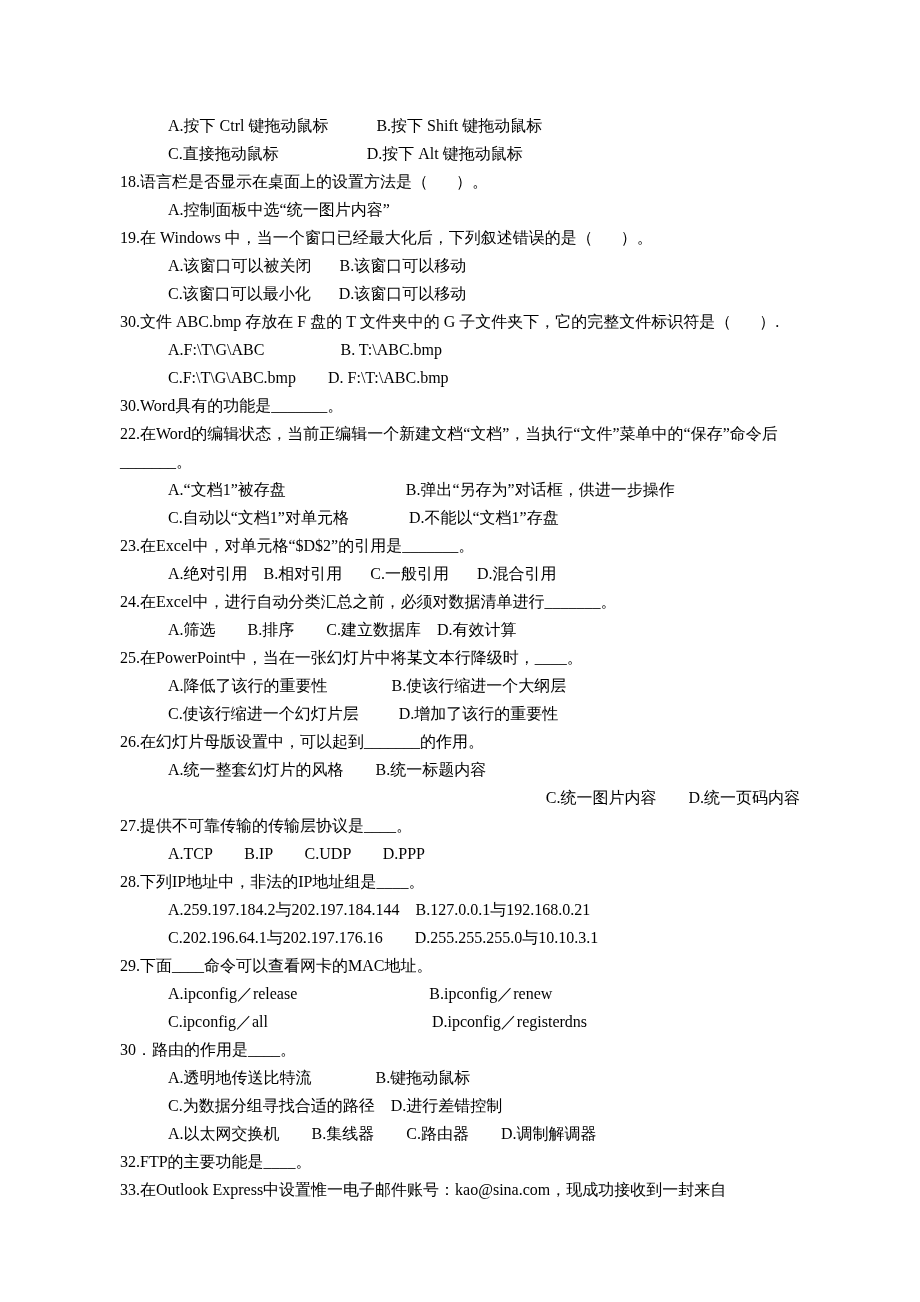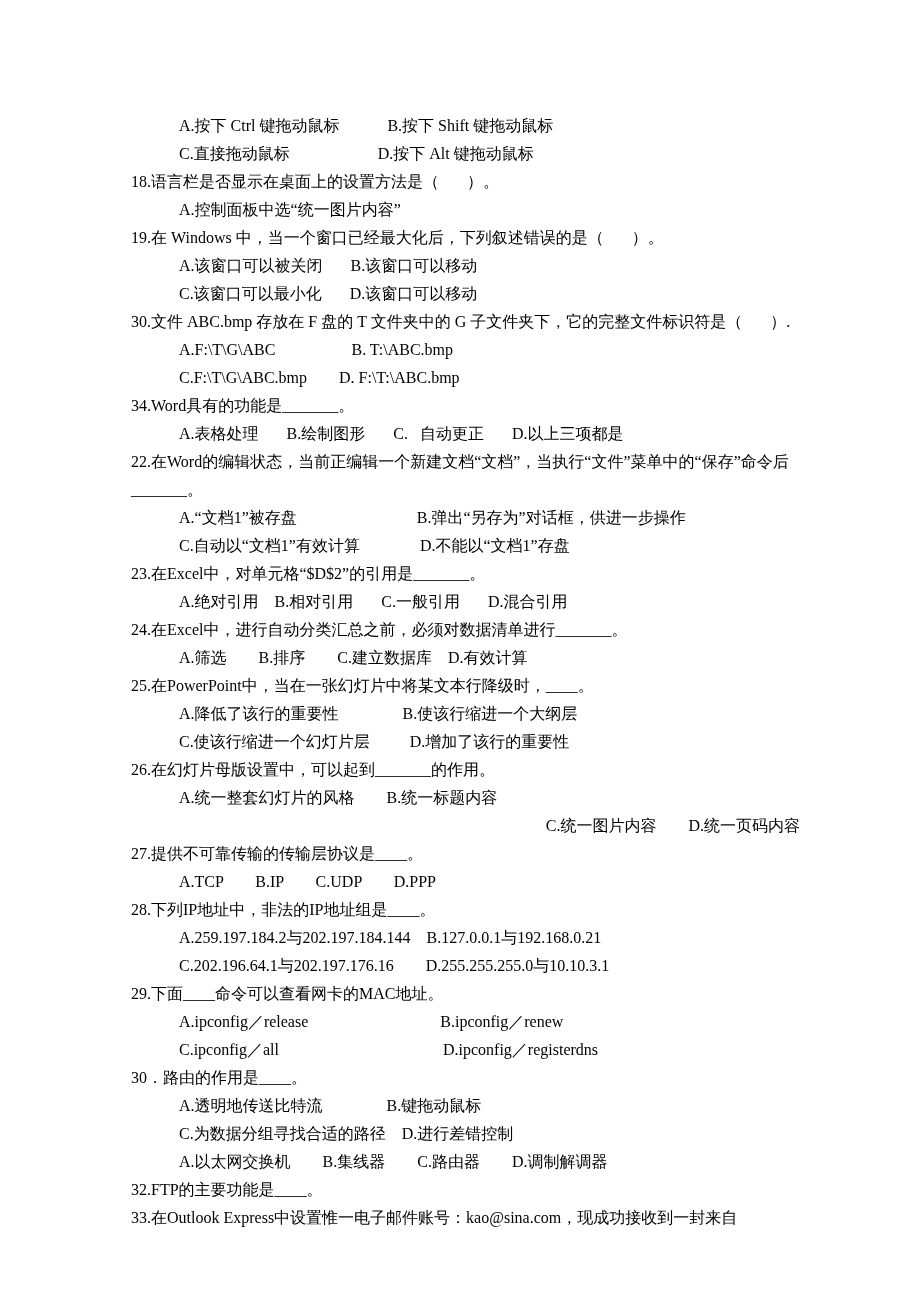--- a/index.html
+++ b/index.html
@@ -13,21 +13,20 @@
   }
   .page {
     width: 920px;
     min-height: 1302px;
     padding: 112px 120px 60px 120px;
     box-sizing: border-box;
   }
   .line {
     white-space: pre-wrap;
     word-break: break-word;
-    margin-left: 11px;
   }
   .q-body {
     padding-left: 0;
   }
   .opt-indent {
     padding-left: 48px;
   }
   .opt-indent-2 {
     padding-left: 72px;
     text-align: right;
@@ -41,25 +40,24 @@
       <div class="line opt-indent">A.按下 Ctrl 键拖动鼠标            B.按下 Shift 键拖动鼠标</div>
       <div class="line opt-indent">C.直接拖动鼠标                      D.按下 Alt 键拖动鼠标</div>
       <div class="line q-body">18.语言栏是否显示在桌面上的设置方法是（       ）。</div>
       <div class="line opt-indent">A.控制面板中选“统一图片内容”</div>
       <div class="line q-body">19.在 Windows 中，当一个窗口已经最大化后，下列叙述错误的是（       ）。</div>
       <div class="line opt-indent">A.该窗口可以被关闭       B.该窗口可以移动</div>
       <div class="line opt-indent">C.该窗口可以最小化       D.该窗口可以移动</div>
       <div class="line q-body">30.文件 ABC.bmp 存放在 F 盘的 T 文件夹中的 G 子文件夹下，它的完整文件标识符是（       ）.</div>
       <div class="line opt-indent">A.F:\T\G\ABC                   B. T:\ABC.bmp</div>
       <div class="line opt-indent">C.F:\T\G\ABC.bmp        D. F:\T:\ABC.bmp</div>
-      <div class="line q-body">34.Word具有的功能是_______。</div>
-      <div class="line opt-indent">A.表格处理       B.绘制图形       C.   自动更正       D.以上三项都是</div>
+      <div class="line q-body">30.Word具有的功能是_______。</div>
       <div class="line q-body">22.在Word的编辑状态，当前正编辑一个新建文档“文档”，当执行“文件”菜单中的“保存”命令后_______。</div>
       <div class="line opt-indent">A.“文档1”被存盘                              B.弹出“另存为”对话框，供进一步操作</div>
-      <div class="line opt-indent">C.自动以“文档1”有效计算               D.不能以“文档1”存盘</div>
+      <div class="line opt-indent">C.自动以“文档1”对单元格               D.不能以“文档1”存盘</div>
       <div class="line q-body">23.在Excel中，对单元格“$D$2”的引用是_______。</div>
       <div class="line opt-indent">A.绝对引用    B.相对引用       C.一般引用       D.混合引用</div>
       <div class="line q-body">24.在Excel中，进行自动分类汇总之前，必须对数据清单进行_______。</div>
       <div class="line opt-indent">A.筛选        B.排序        C.建立数据库    D.有效计算</div>
       <div class="line q-body">25.在PowerPoint中，当在一张幻灯片中将某文本行降级时，____。</div>
       <div class="line opt-indent">A.降低了该行的重要性                B.使该行缩进一个大纲层</div>
       <div class="line opt-indent">C.使该行缩进一个幻灯片层          D.增加了该行的重要性</div>
       <div class="line q-body">26.在幻灯片母版设置中，可以起到_______的作用。</div>
       <div class="line opt-indent">A.统一整套幻灯片的风格        B.统一标题内容</div>
       <div class="line opt-indent-2">C.统一图片内容        D.统一页码内容</div>

